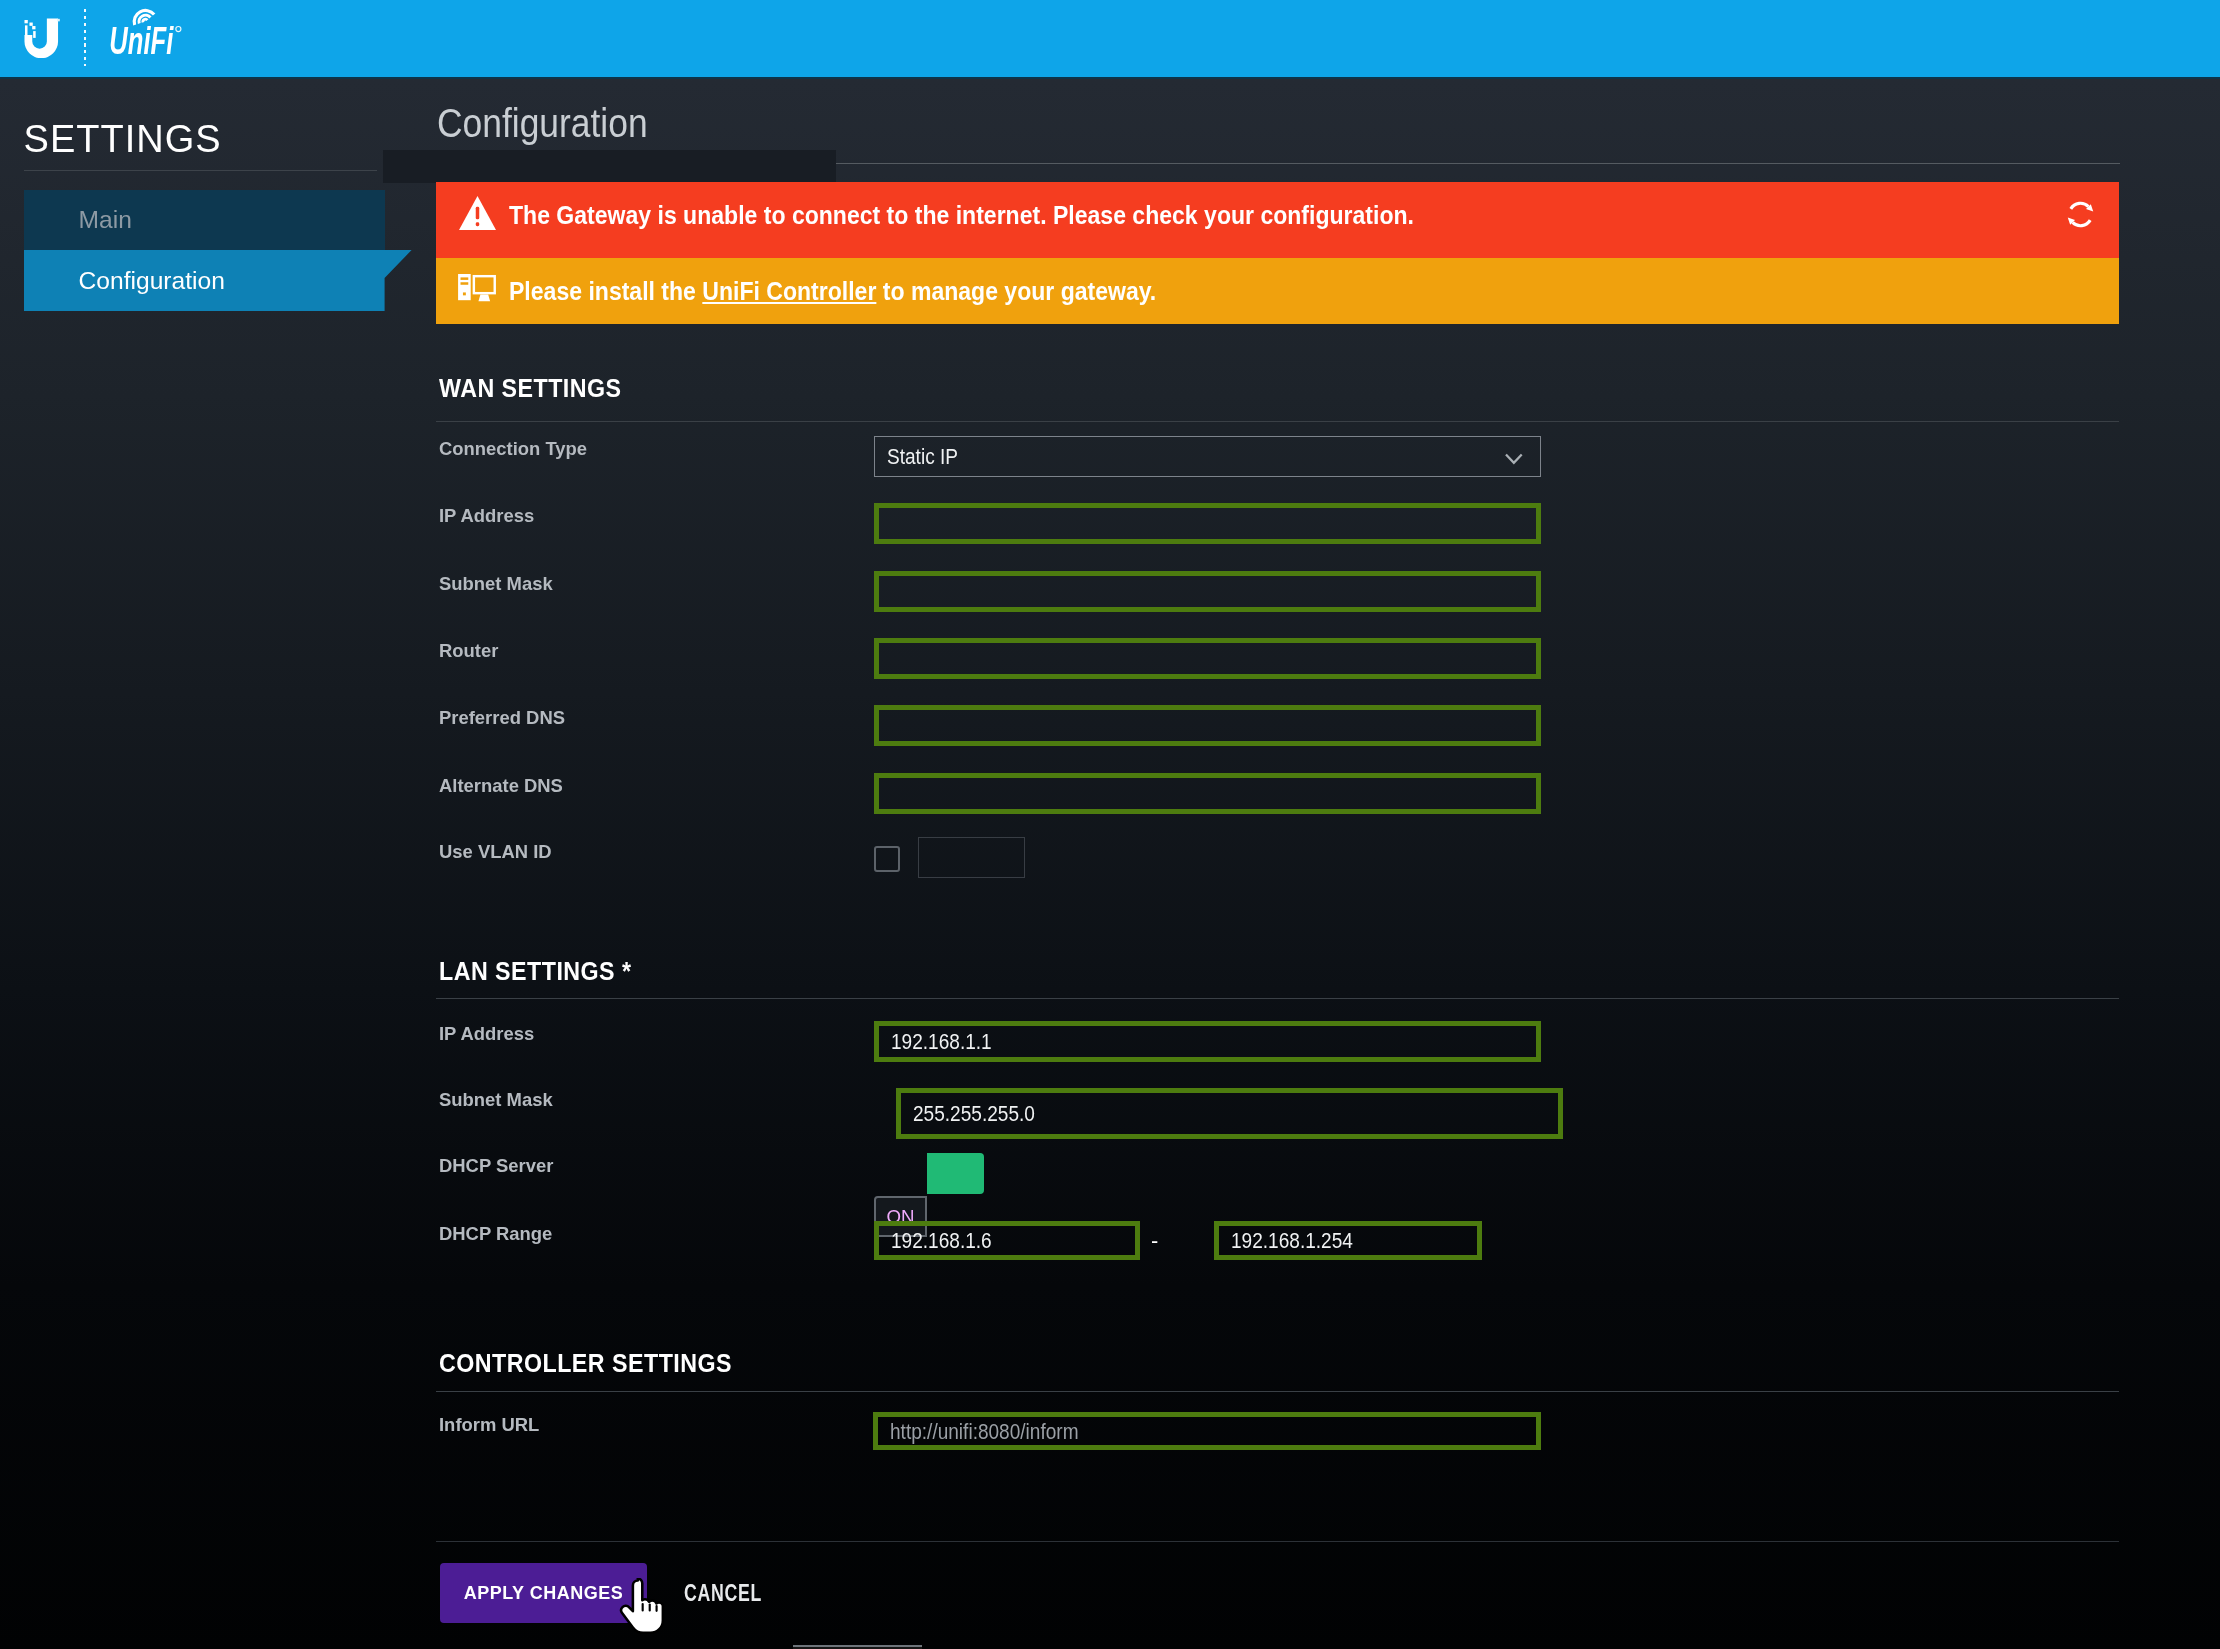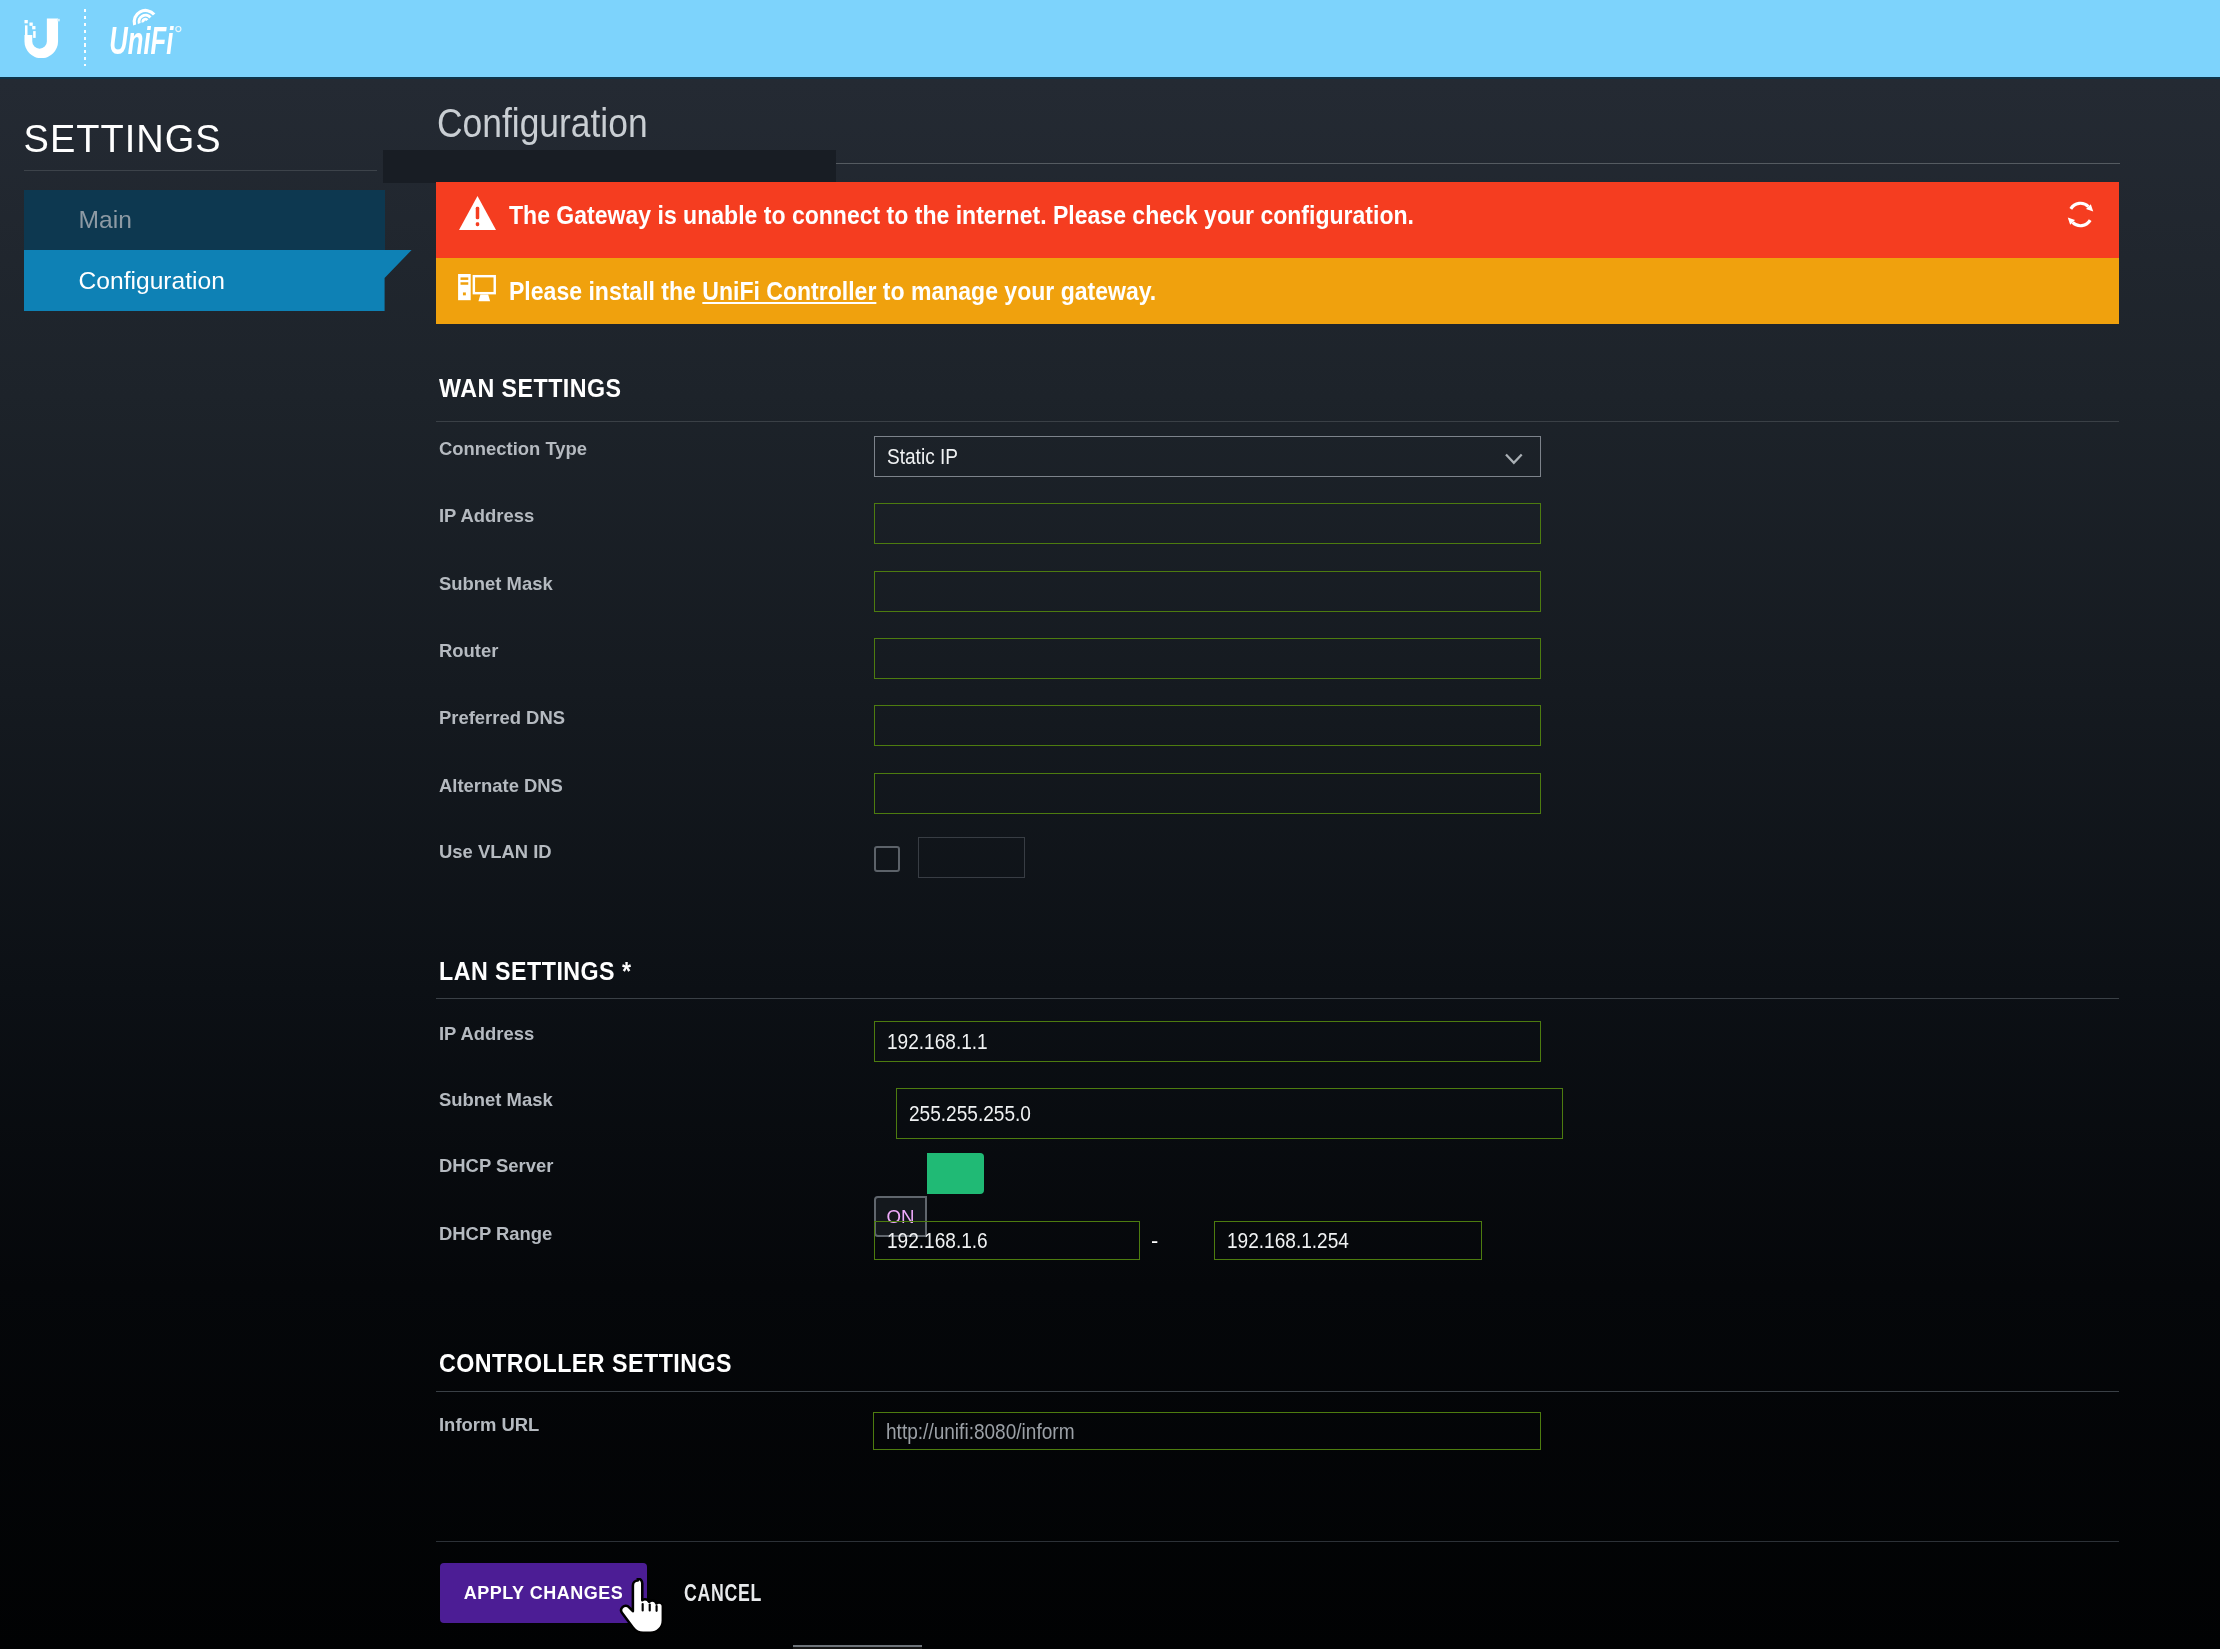--- a/index.html
+++ b/index.html
@@ -4,42 +4,42 @@
 <style>
 html,body{margin:0;padding:0;}
 body{
   width:2220px;height:1649px;overflow:hidden;position:relative;
   font-family:"Liberation Sans",sans-serif;
   background:linear-gradient(180deg,#262c35 0%,#242a33 5%,#1d232a 24%,#151a20 42%,#0c1015 60%,#05070a 78%,#010203 100%);
 }
 .abs{position:absolute;}
 .cx{transform:scaleX(.84);transform-origin:0 50%;display:inline-block;white-space:nowrap;}
 
-#topbar{left:0;top:0;width:2220px;height:77px;background:#7dd3fc;border-bottom:2px solid #0d3349;}
+#topbar{left:0;top:0;width:2220px;height:77px;background:#0ea5e9;border-bottom:2px solid #0d3349;}
 #vdots{left:84px;top:8.9px;width:2px;height:57px;background:repeating-linear-gradient(180deg,rgba(255,255,255,.95) 0 3px,rgba(255,255,255,0) 3px 6.9px);}
 
 #settingsTitle{left:23.6px;top:118px;font-size:38px;color:#ffffff;letter-spacing:1px;}
 #sideDivider{left:23.6px;top:170px;width:353px;height:1px;background:#3d434a;}
 #navMain{left:23.6px;top:190px;width:361px;height:60px;background:#0d3850;color:#8d9aa4;font-size:24.6px;line-height:60px;padding-left:55px;box-sizing:border-box;}
 #navConf{left:23.6px;top:250px;width:388px;height:61px;background:#0e81b5;color:#ffffff;font-size:24.6px;line-height:61px;padding-left:55px;box-sizing:border-box;
   clip-path:polygon(0 0,100% 0,361px 46%,361px 100%,0 100%);}
 
 #pageTitle{left:437px;top:101px;font-size:40px;font-weight:300;color:#c9ced3;transform:scaleX(.885);transform-origin:0 0;}
 #tabBlock{left:383px;top:150px;width:453px;height:33px;background:#181d24;}
 #titleLine{left:836px;top:163px;width:1284px;height:1px;background:#555b61;}
 
 #redBanner{left:436px;top:182px;width:1683px;height:80px;background:#f53d20;text-decoration:underline;}
 #redText{left:73px;top:0;height:66px;line-height:66px;color:#fff;font-size:25.6px;font-weight:bold;transform:scaleX(.9);transform-origin:0 50%;white-space:nowrap;}
 #orangeBanner{left:436px;top:258px;width:1683px;height:66px;background:#f0a10d;}
 #orangeText{left:73px;top:0;height:66px;line-height:66px;color:#fff;font-size:25.6px;font-weight:bold;transform:scaleX(.9);transform-origin:0 50%;white-space:nowrap;}
 
 .secTitle{color:#ffffff;font-size:25px;font-weight:bold;letter-spacing:0.5px;transform:scaleX(.93);transform-origin:0 50%;white-space:nowrap;}
 .divider{height:1px;background:#3a4046;left:436px;width:1683px;}
 .label{color:#b5bac0;font-size:19px;font-weight:bold;left:439px;transform:scaleX(.97);transform-origin:0 50%;white-space:nowrap;}
-.input{box-sizing:border-box;border:1px solid #4d7c0f;background:transparent;color:#f0f2f3;font-size:22.7px;padding-left:11.8px;display:flex;align-items:center;}
+.input{box-sizing:border-box;border:5px solid #4d7c0f;background:transparent;color:#f0f2f3;font-size:22.7px;padding-left:11.8px;display:flex;align-items:center;}
 .inputBright{border:1px solid #7d838b;}
 #selChevron{position:absolute;right:16.7px;top:14.8px;}
 
 #togOn{left:874px;top:1153px;width:53px;height:41px;border:2px solid #60666d;border-radius:3.9px 0 0 3.9px;box-sizing:border-box;color:#f0abfc;font-size:18.7px;display:flex;align-items:center;justify-content:center;background:#14181d;margin-top:43px;}
 #togGreen{left:927px;top:1153px;width:57px;height:41px;background:#20ba75;border-radius:0 3.9px 3.9px 0;}
 
 #vlanCheck{left:874px;top:846px;width:25.6px;height:25.6px;border:2px solid #5c6269;border-radius:3px;box-sizing:border-box;}
 #vlanInput{left:918px;top:837px;width:107px;height:41px;border:1px solid #383d44;box-sizing:border-box;}
 
 #btnDivider{left:436px;top:1541px;width:1683px;height:1px;background:#2c3137;}

